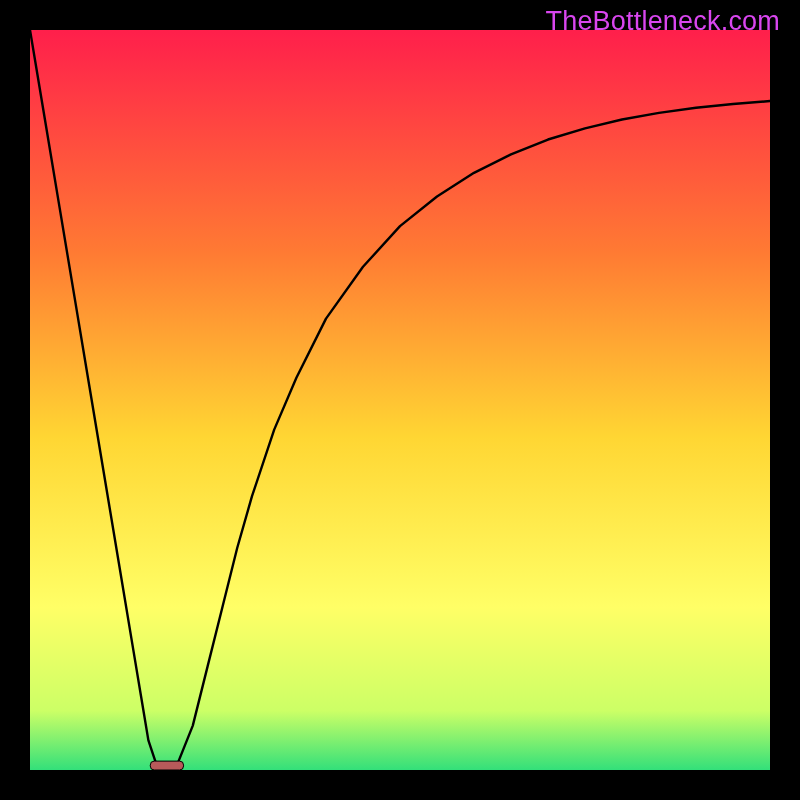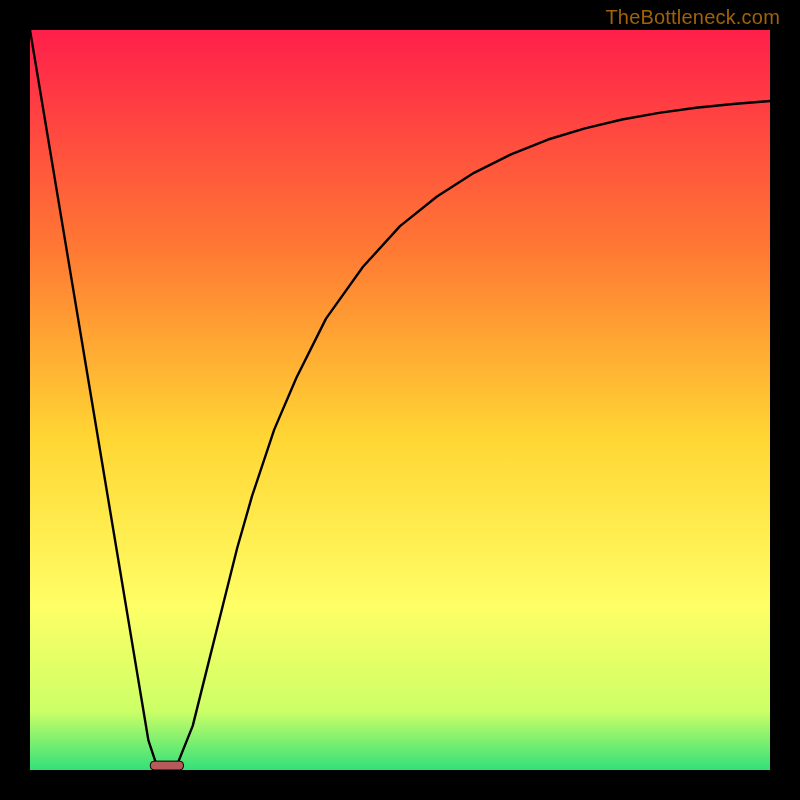--- a/index.html
+++ b/index.html
@@ -14,22 +14,22 @@
   .outer {
     width: 800px;
     height: 800px;
     background: #000;
     position: relative;
   }
   .watermark {
     position: absolute;
     top: 6px;
     right: 20px;
-    color: #a16207;
-    font-size: 20px;
+    color: #d946ef;
+    font-size: 27px;
     font-weight: 500;
     letter-spacing: 0.2px;
     z-index: 5;
   }
   .plot-wrap {
     position: absolute;
     left: 30px;
     top: 30px;
     width: 740px;
     height: 740px;

